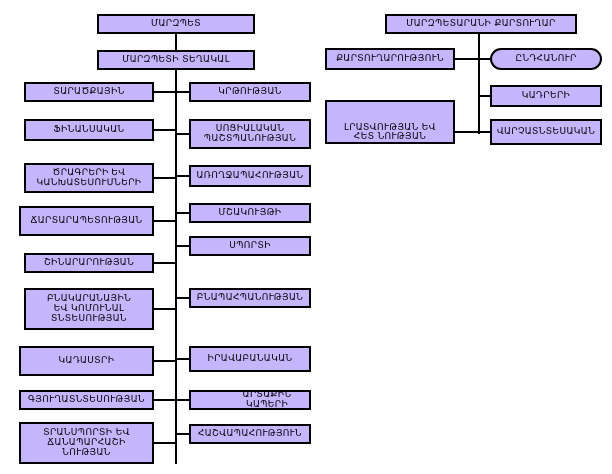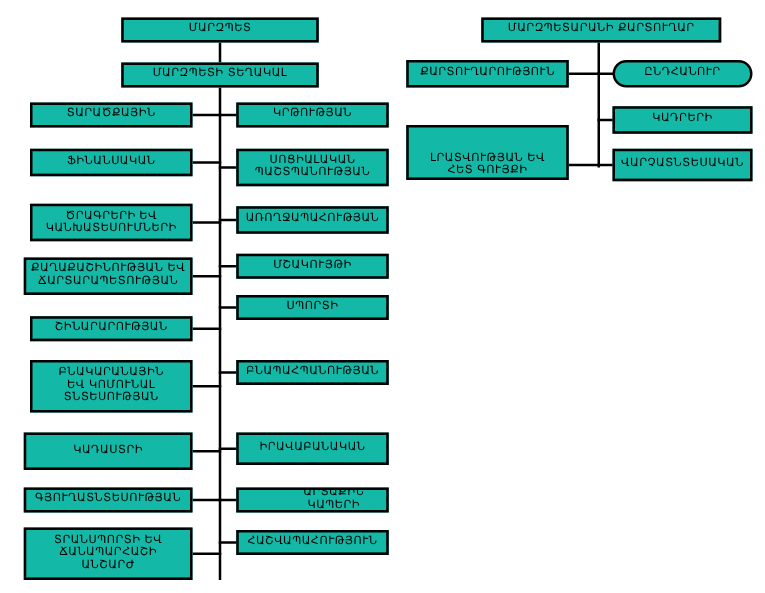--- a/index.html
+++ b/index.html
@@ -7,21 +7,21 @@
     width:612px;height:474px;position:relative;overflow:hidden;
     font-family:"DejaVu Sans","Liberation Sans",sans-serif;
     color:#000000;
   }
   #chart{position:absolute;left:0;top:0;width:612px;height:474px;}
 
   .box{
     position:absolute;
     box-sizing:border-box;
     border:2px solid #000000;
-    background:#14b8a6;
+    background:#c4b5fd;
     display:flex;
     align-items:center;
     justify-content:center;
     text-align:center;
     line-height:1.08;
     font-size:9px;
     letter-spacing:0.4px;
     z-index:3;
     padding:0 2px;
     overflow:hidden;
@@ -77,21 +77,20 @@
   <div class="box" style="left:24px;top:163px;width:130px;height:30px;font-family:Liberation Serif, serif;">
     <span class="txt">
       <span class="l">ԾՐԱԳՐԵՐԻ ԵՎ</span>
       <span class="l">ԿԱՆԽԱՏԵՍՈՒՄՆԵՐԻ</span>
     </span>
   </div>
   <div class="line hline" style="left:154px;top:177px;width:23px;"></div>
 
   <div class="box" style="left:19px;top:206px;width:135px;height:30px;">
     <span class="txt">
-      <span class="l">ՔԱՂԱՔԱՇԻՆՈՒԹՅԱՆ ԵՎ</span>
       <span class="l">ՃԱՐՏԱՐԱՊԵՏՈՒԹՅԱՆ</span>
     </span>
   </div>
   <div class="line hline" style="left:154px;top:220px;width:23px;"></div>
 
   <div class="box" style="left:24px;top:253px;width:130px;height:20px;">
     <span class="txt">
         <span class="l">ՇԻՆԱՐԱՐՈՒԹՅԱՆ</span>
       </span>
   </div>
@@ -117,21 +116,21 @@
     <span class="txt">
         <span class="l">ԳՅՈՒՂԱՏՆՏԵՍՈՒԹՅԱՆ</span>
       </span>
   </div>
   <div class="line hline" style="left:154px;top:399px;width:23px;"></div>
 
   <div class="box" style="left:19px;top:422px;width:135px;height:42px;">
     <span class="txt">
       <span class="l">ՏՐԱՆՍՊՈՐՏԻ ԵՎ</span>
       <span class="l">ՃԱՆԱՊԱՐՀԱՇԻ</span>
-      <span class="l">ԱՆՇԱՐԺ</span>
+      <span class="l">ՆՈՒԹՅԱՆ</span>
     </span>
   </div>
   <div class="line hline" style="left:154px;top:442px;width:23px;"></div>
 
   <div class="box" style="left:189px;top:82px;width:122px;height:20px;">
     <span class="txt">
         <span class="l">ԿՐԹՈՒԹՅԱՆ</span>
       </span>
   </div>
   <div class="line hline" style="left:175px;top:91px;width:16px;"></div>
@@ -202,21 +201,21 @@
   <div class="box" style="left:325px;top:48px;width:130px;height:22px;">
     <span class="txt">
         <span class="l">ՔԱՐՏՈՒՂԱՐՈՒԹՅՈՒՆ</span>
       </span>
   </div>
   <div class="line hline" style="left:455px;top:58px;width:25px;"></div>
 
   <div class="box" style="left:325px;top:100px;width:130px;height:44px;align-items:flex-end;">
     <span class="txt">
       <span class="l">ԼՐԱՏՎՈՒԹՅԱՆ ԵՎ</span>
-      <span class="l">ՀԵՏ ԳՈՒՅՔԻ</span>
+      <span class="l">ՀԵՏ ՆՈՒԹՅԱՆ</span>
     </span>
   </div>
   <div class="line hline" style="left:455px;top:131px;width:25px;"></div>
 
   <div class="box" style="left:490px;top:48px;width:112px;height:22px;border-radius:11px;">
     <span class="txt">
         <span class="l">ԸՆԴՀԱՆՈՒՐ</span>
       </span>
   </div>
   <div class="line hline" style="left:478px;top:58px;width:14px;"></div>

